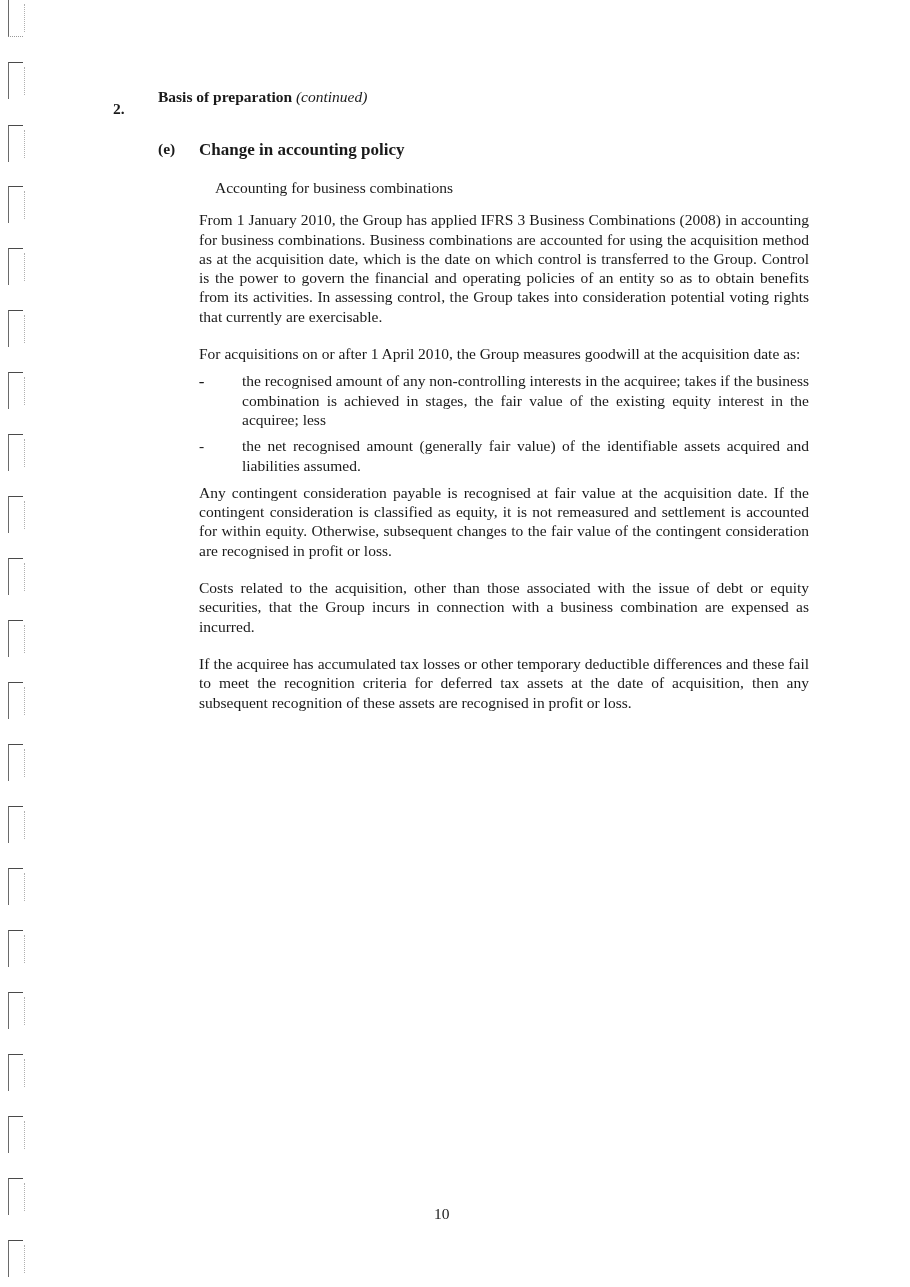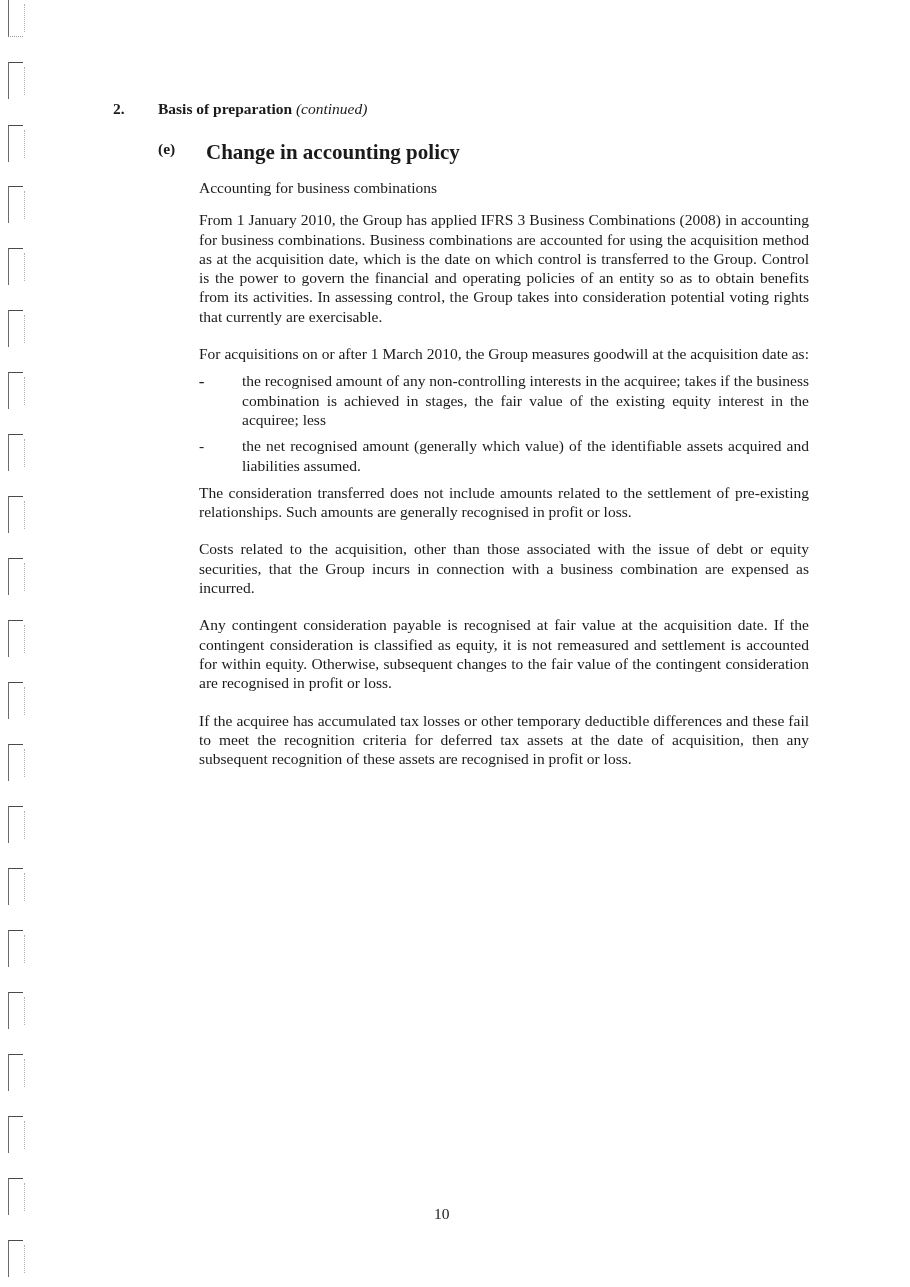--- a/index.html
+++ b/index.html
@@ -38,52 +38,52 @@
     .section-num {
       position: absolute;
       left: 113px;
       top: 100px;
       font-weight: bold;
       font-size: 15.5px;
     }
     .section-title {
       position: absolute;
       left: 158px;
-      top: 100px;
+      top: 88px;
       font-size: 15.5px;
     }
     .section-title .bold { font-weight: bold; }
     .section-title .ital { font-style: italic; }
     .sub-num {
       position: absolute;
       left: 158px;
       top: 140px;
       font-weight: bold;
       font-size: 15.5px;
     }
     .sub-title {
       position: absolute;
-      left: 206px;
+      left: 199px;
       top: 140px;
       font-weight: bold;
-      font-size: 21px;
+      font-size: 17px;
     }
     .content {
       position: absolute;
       left: 199px;
       top: 178px;
       width: 610px;
       font-size: 15.5px;
       line-height: 19.3px;
     }
     .content p {
       margin: 0;
       text-align: justify;
     }
-    .content .heading-line { margin-bottom: 13px; }
+    .content .heading-line { margin-bottom: 13px; margin-left: 16px; }
     .content .para { margin-bottom: 18px; }
     .content .para.tight { margin-bottom: 8px; }
     .bullets {
       list-style: none;
       margin: 0 0 8px 0;
       padding: 0;
     }
     .bullets li {
       position: relative;
       padding-left: 43px;
@@ -133,35 +133,34 @@
   <span class="ital">(continued)</span>
 </div>
 
 <div class="sub-num">(e)</div>
 <div class="sub-title">Change in accounting policy</div>
 
 <div class="content">
   <p class="heading-line">Accounting for business combinations</p>
 
   <p class="para">From 1 January 2010, the Group has applied IFRS 3 Business Combinations (2008) in accounting for business combinations. Business combinations are accounted for using the acquisition method as at the acquisition date, which is the date on which control is transferred to the Group. Control is the power to govern the financial and operating policies of an entity so as to obtain benefits from its activities. In assessing control, the Group takes into consideration potential voting rights that currently are exercisable.</p>
-  <p class="para tight">For acquisitions on or after 1 March 2010, the Group measures goodwill at the acquisition date as:</p>
+  <p class="para tight">For acquisitions on or after 1 April 2010, the Group measures goodwill at the acquisition date as:</p>
 
   <ul class="bullets">
     <li>
       <span class="dash">-</span>
     </li>
     <li>
       <span class="dash">-</span>
       <span>the recognised amount of any non-controlling interests in the acquiree; takes if the business combination is achieved in stages, the fair value of the existing equity interest in the acquiree; less</span>
     </li>
     <li>
       <span class="dash">-</span>
-      <span>the net recognised amount (generally which value) of the identifiable assets acquired and liabilities assumed.</span>
+      <span>the net recognised amount (generally fair value) of the identifiable assets acquired and liabilities assumed.</span>
     </li>
   </ul>
 
-  <p class="para">The consideration transferred does not include amounts related to the settlement of pre-existing relationships. Such amounts are generally recognised in profit or loss.</p>
+  <p class="para">Any contingent consideration payable is recognised at fair value at the acquisition date. If the contingent consideration is classified as equity, it is not remeasured and settlement is accounted for within equity. Otherwise, subsequent changes to the fair value of the contingent consideration are recognised in profit or loss.</p>
   <p class="para">Costs related to the acquisition, other than those associated with the issue of debt or equity securities, that the Group incurs in connection with a business combination are expensed as incurred.</p>
-  <p class="para">Any contingent consideration payable is recognised at fair value at the acquisition date. If the contingent consideration is classified as equity, it is not remeasured and settlement is accounted for within equity. Otherwise, subsequent changes to the fair value of the contingent consideration are recognised in profit or loss.</p>
   <p class="para">If the acquiree has accumulated tax losses or other temporary deductible differences and these fail to meet the recognition criteria for deferred tax assets at the date of acquisition, then any subsequent recognition of these assets are recognised in profit or loss.</p>
 </div>
 
 <div class="page-number">10</div>
 
 </body></html>

